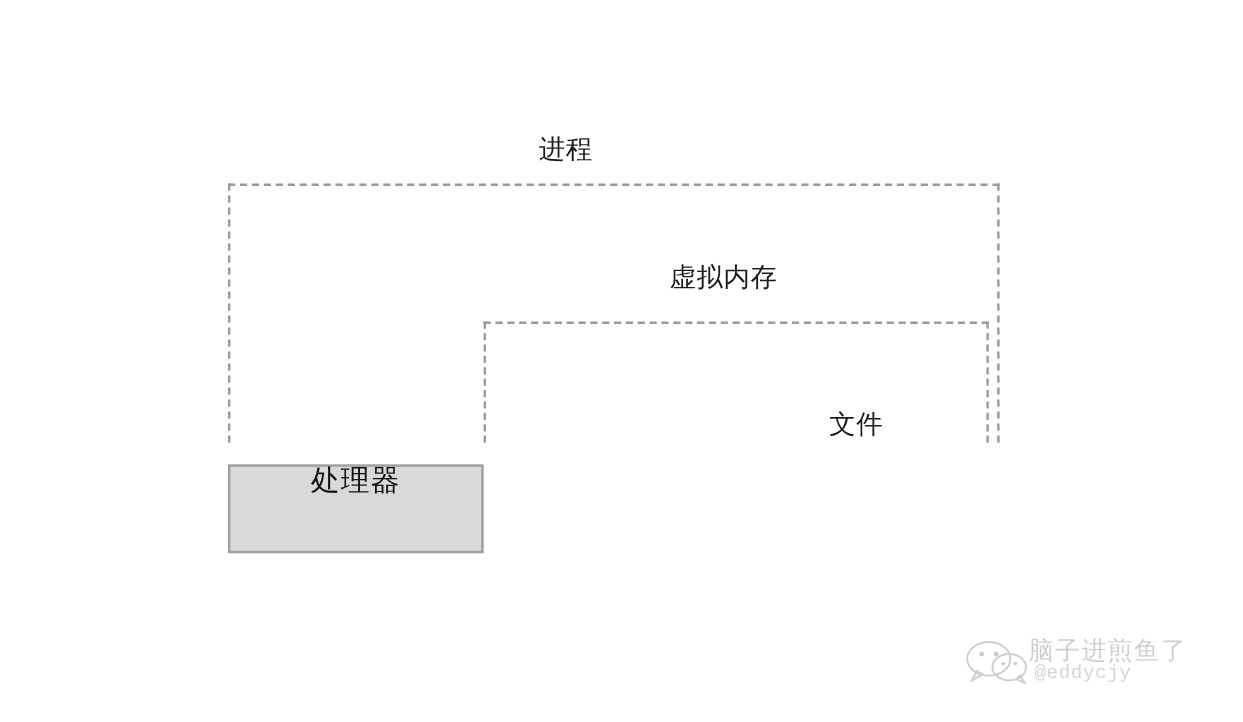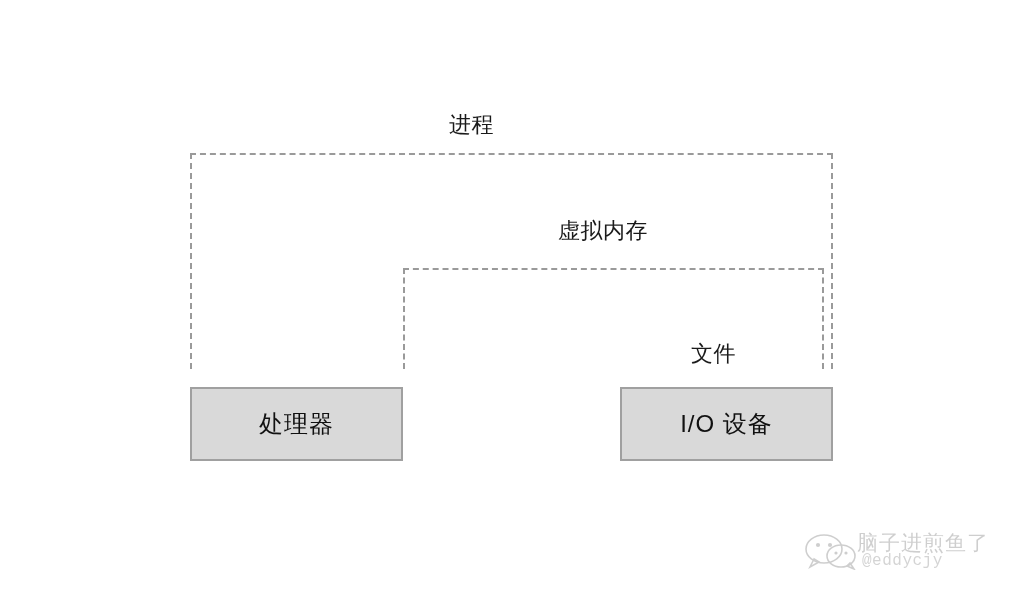--- a/index.html
+++ b/index.html
@@ -73,21 +73,20 @@
     height: 74px;
   }
   .hw-box {
     position: absolute;
     top: 0;
     height: 74px;
     box-sizing: border-box;
     background: #d9d9d9;
     border: 2px solid #a0a0a0;
     display: flex;
-    align-items: center;
     justify-content: center;
   }
   .hw-box .hw-label {
     font-size: 24px;
     color: #111111;
     line-height: 1;
     letter-spacing: 1px;
     white-space: nowrap;
   }
   #hw-box-0 { left: 0px;   width: 213px; }
@@ -147,23 +146,20 @@
 
   <div class="region-label" id="label-file">文件</div>
 
   <div id="hardware-row">
 
     <div class="hw-box" id="hw-box-0">
       <span class="hw-label">处理器</span>
     </div>
 
 
-    <div class="hw-box" id="hw-box-2">
-      <span class="hw-label">I/O 设备</span>
-    </div>
 
   </div>
 
   <div id="watermark">
     <svg id="wechat-icon" viewBox="0 0 52 36">
 
       <ellipse cx="19" cy="15" rx="18" ry="14" fill="none" stroke="#8d8d8d" stroke-width="1.6"></ellipse>
       <path d="M9 25 L5 33 L14 28 Z" fill="none" stroke="#8d8d8d" stroke-width="1.6"></path>
       <circle cx="13" cy="11" r="2.1" fill="#8d8d8d"></circle>
       <circle cx="25" cy="11" r="2.1" fill="#8d8d8d"></circle>

